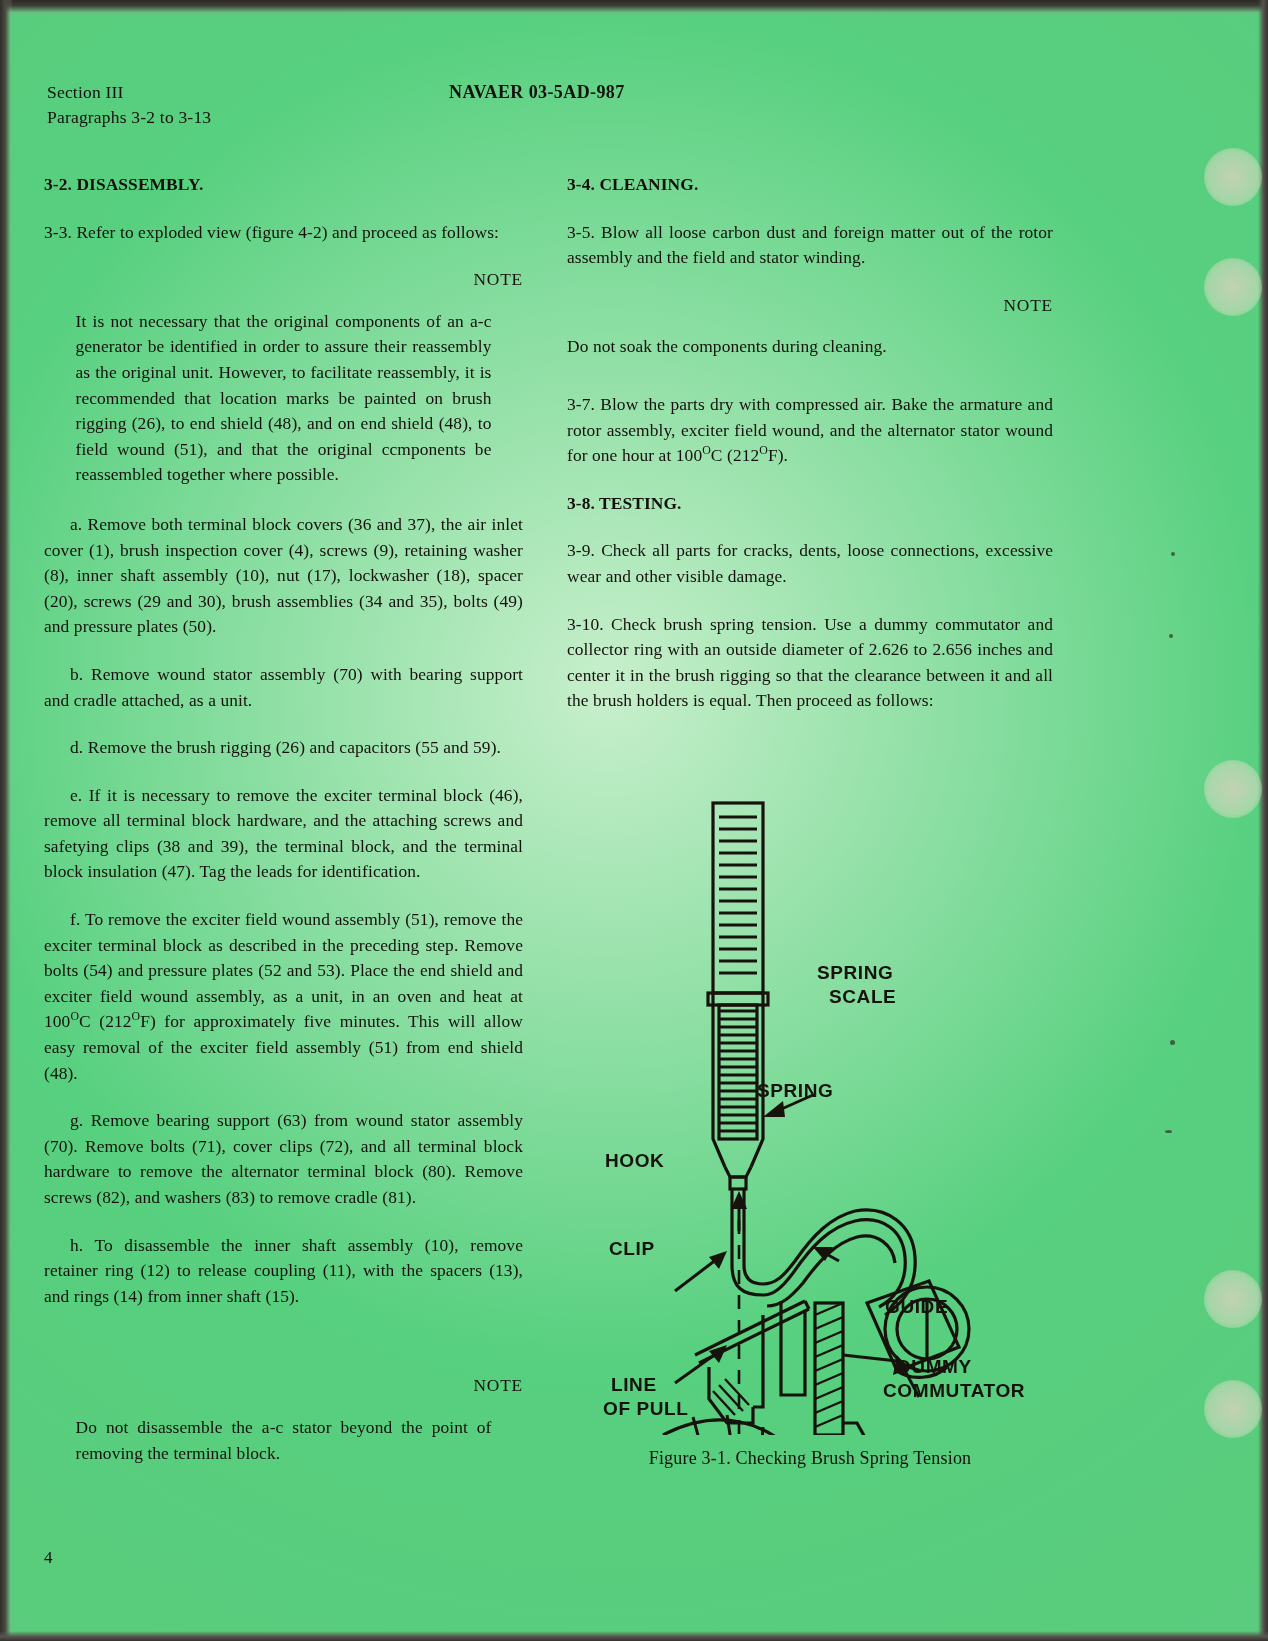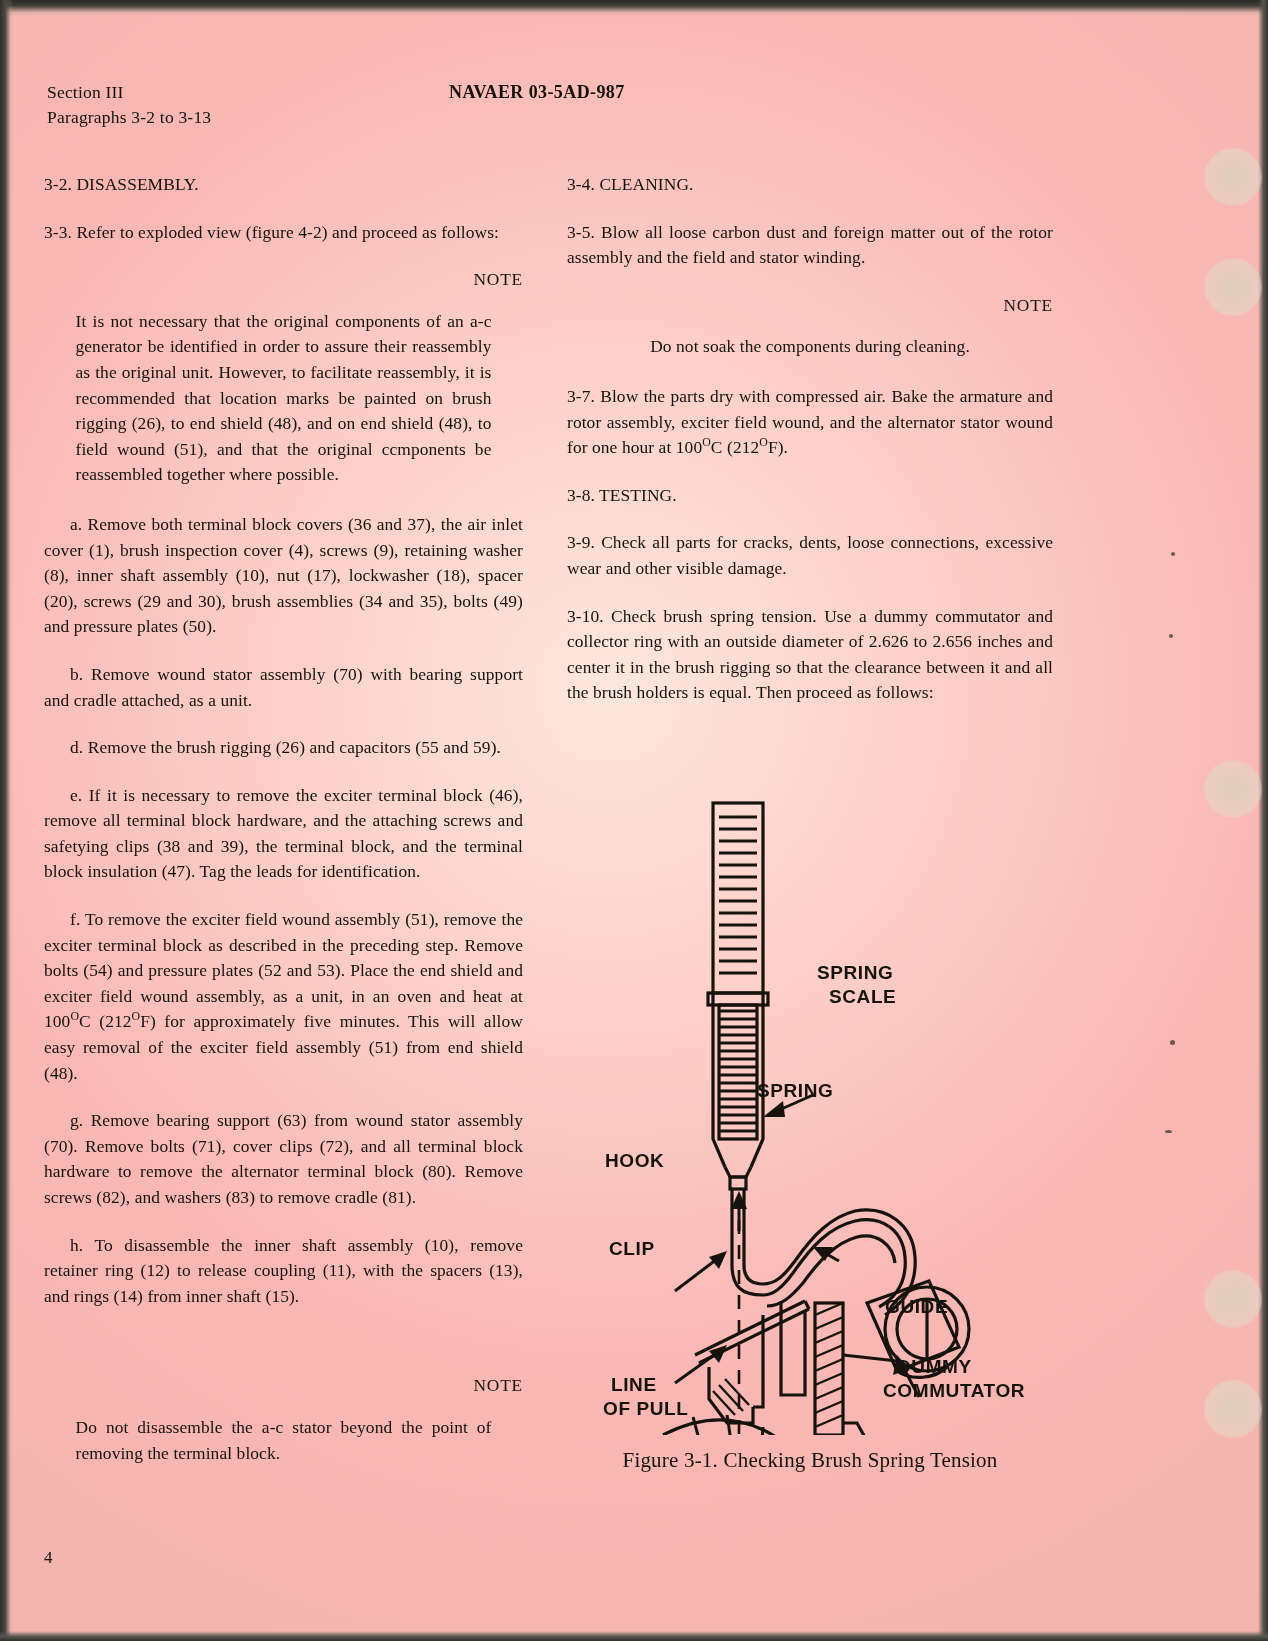--- a/index.html
+++ b/index.html
@@ -4,21 +4,21 @@
 <style>
   html, body {
     margin: 0;
     padding: 0;
     background: #6b6b66;
   }
   .page {
     position: relative;
     width: 1268px;
     height: 1641px;
-    background: #fca5a5;
+    background: #22c55e;
     overflow: hidden;
     font-family: "Liberation Serif", "DejaVu Serif", serif;
     color: #14110c;
   }
   
   .paper-tone {
     position: absolute;
     inset: 0;
     background:
       radial-gradient(ellipse 95% 75% at 48% 42%, rgba(255,253,240,0.75) 0%, rgba(244,240,224,0.25) 55%, rgba(222,216,192,0.30) 100%);
@@ -71,55 +71,54 @@
     font-size: 17.4px;
     line-height: 25.6px;
     text-align: justify;
     letter-spacing: 0.1px;
   }
   .col-left  { left: 44px; }
   .col-right { left: 567px; width: 486px; }
 
   p { margin: 0; }
   .para   { margin-bottom: 22px; text-indent: 0; }
-  .head   { margin-bottom: 22px; font-weight: normal; }
+  .head   { margin-bottom: 22px; font-weight: bold; }
   .sub    { margin-bottom: 22px; text-indent: 26px; }
 
   .note-title {
     text-align: right;
     margin: 12px 0 16px 0;
     letter-spacing: 0.8px;
   }
   .note-body {
     margin: 0 auto 24px auto;
     width: 416px;
     text-align: justify;
     text-indent: 0;
   }
   .note-body-wide {
-    margin: 0 0 24px 0;
-    text-align: center;
+    margin: 0 0 32px 0;
   }
   sup { font-size: 0.68em; vertical-align: super; line-height: 0; }
 
   
   .figure-wrap {
     position: absolute;
     left: 567px;
     top: 795px;
     width: 486px;
     height: 640px;
   }
   .fig-caption {
     position: absolute;
     left: 567px;
     top: 1448px;
     width: 486px;
     text-align: center;
-    font-size: 21px;
+    font-size: 18px;
     letter-spacing: 0.2px;
   }
 
   
   .page-number {
     position: absolute;
     left: 44px;
     top: 1548px;
     font-size: 17px;
   }

